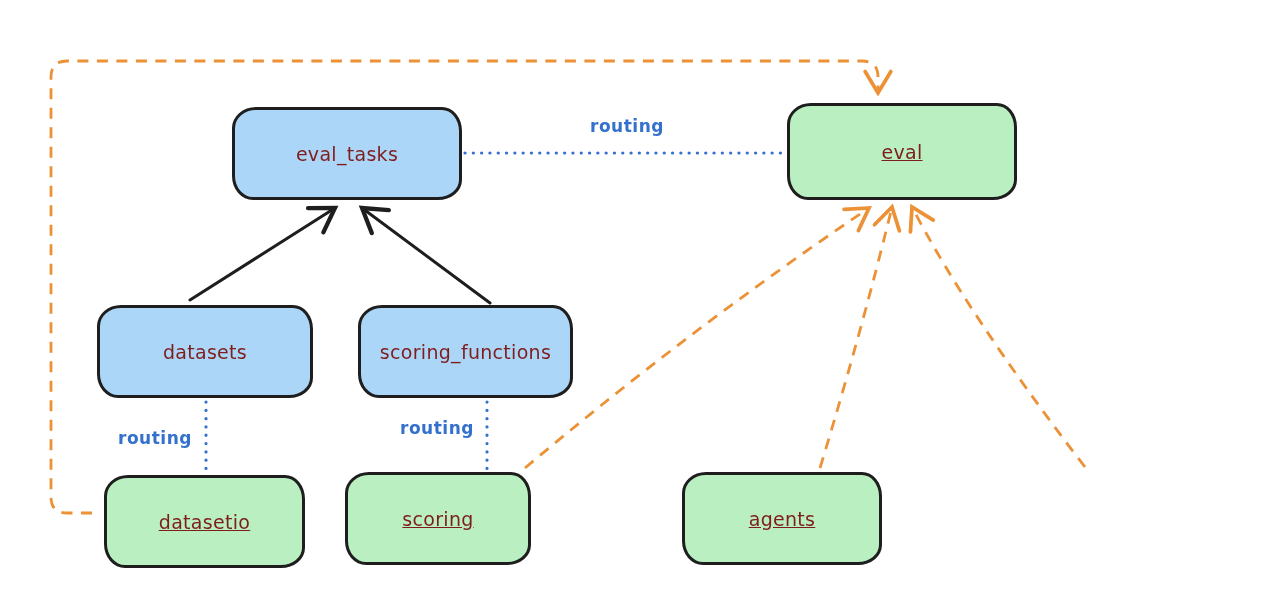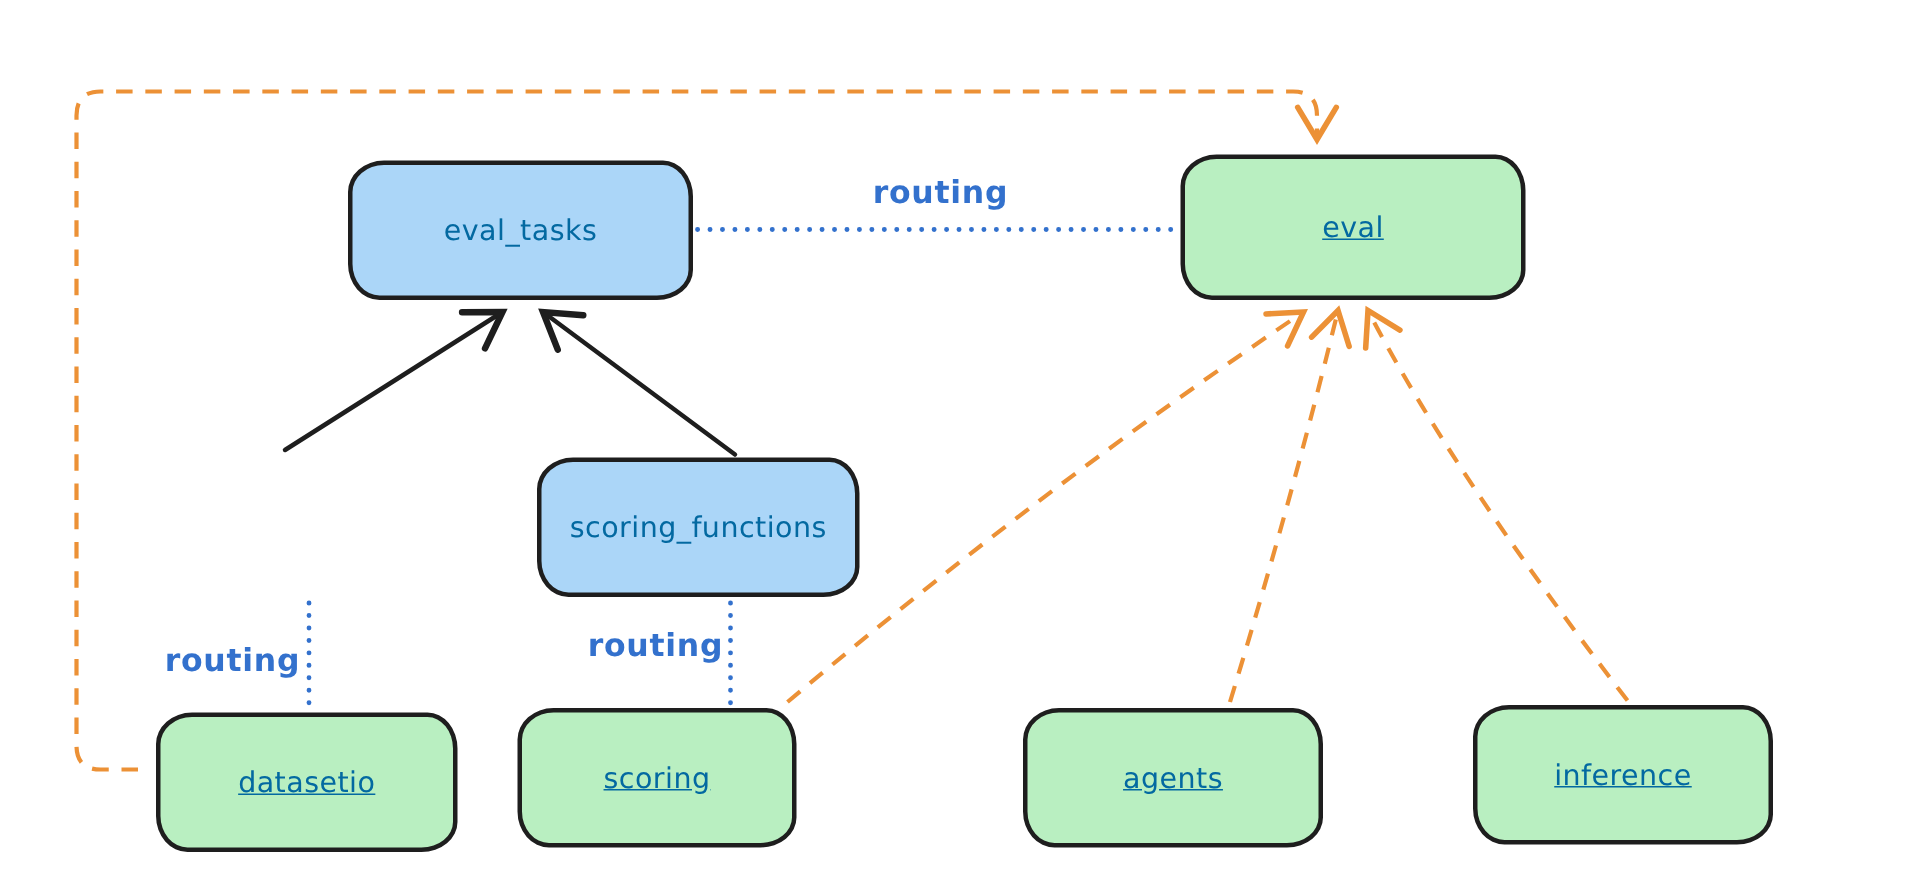--- a/index.html
+++ b/index.html
@@ -20,21 +20,21 @@
     left: 0; top: 0;
     width: 1280px; height: 596px;
     pointer-events: none;
   }
   .node {
     position: absolute;
     display: flex;
     align-items: center;
     justify-content: center;
     border: 3px solid #1e1e1e;
-    color: #0369a1;
+    color: #7f1d1d;
     font-size: 19px;
     letter-spacing: 0.3px;
     box-sizing: border-box;
     border-radius: 24px 20px 24px 21px / 21px 24px 20px 24px;
     white-space: nowrap;
   }
   .node.blue  { background: #abd6f8; }
   .node.green { background: #b9efc1; text-decoration: underline; }
 
   .n-eval_tasks        { left: 232px; top: 107px; width: 230px; height: 93px; }
@@ -42,21 +42,21 @@
   .n-datasets          { left:  97px; top: 305px; width: 216px; height: 93px; }
   .n-scoring_functions { left: 358px; top: 305px; width: 215px; height: 93px; }
   .n-datasetio         { left:  104px; top: 475px; width: 201px; height: 93px; }
   .n-scoring           { left: 345px; top: 472px; width: 186px; height: 93px; }
   .n-agents            { left: 682px; top: 472px; width: 200px; height: 93px; }
   .n-inference         { left: 982px; top: 470px; width: 200px; height: 93px; }
 
   .edge-label {
     position: absolute;
     color: #3371cd;
-    font-size: 21px;
+    font-size: 17px;
     font-weight: bold;
     letter-spacing: 0.5px;
     text-align: center;
     white-space: nowrap;
   }
   .l-routing-top  { left: 557px; top: 116px; width: 140px; }
   .l-routing-left { left:  95px; top: 428px; width: 120px; }
   .l-routing-mid  { left: 377px; top: 418px; width: 120px; }
 </style>
 </head>
@@ -89,38 +89,38 @@
   </svg>
 
   <div class="node blue n-eval_tasks">
     <span>eval_tasks</span>
   </div>
 
   <div class="node green n-eval">
     <span>eval</span>
   </div>
 
+  <div class="node blue n-datasets">
+    <span>datasets</span>
+  </div>
 
   <div class="node blue n-scoring_functions">
     <span>scoring_functions</span>
   </div>
 
   <div class="node green n-datasetio">
     <span>datasetio</span>
   </div>
 
   <div class="node green n-scoring">
     <span>scoring</span>
   </div>
 
   <div class="node green n-agents">
     <span>agents</span>
   </div>
 
-  <div class="node green n-inference">
-    <span>inference</span>
-  </div>
 
   <div class="edge-label l-routing-top">routing</div>
   <div class="edge-label l-routing-left">routing</div>
   <div class="edge-label l-routing-mid">routing</div>
 
 </div>
 
 </body></html>

